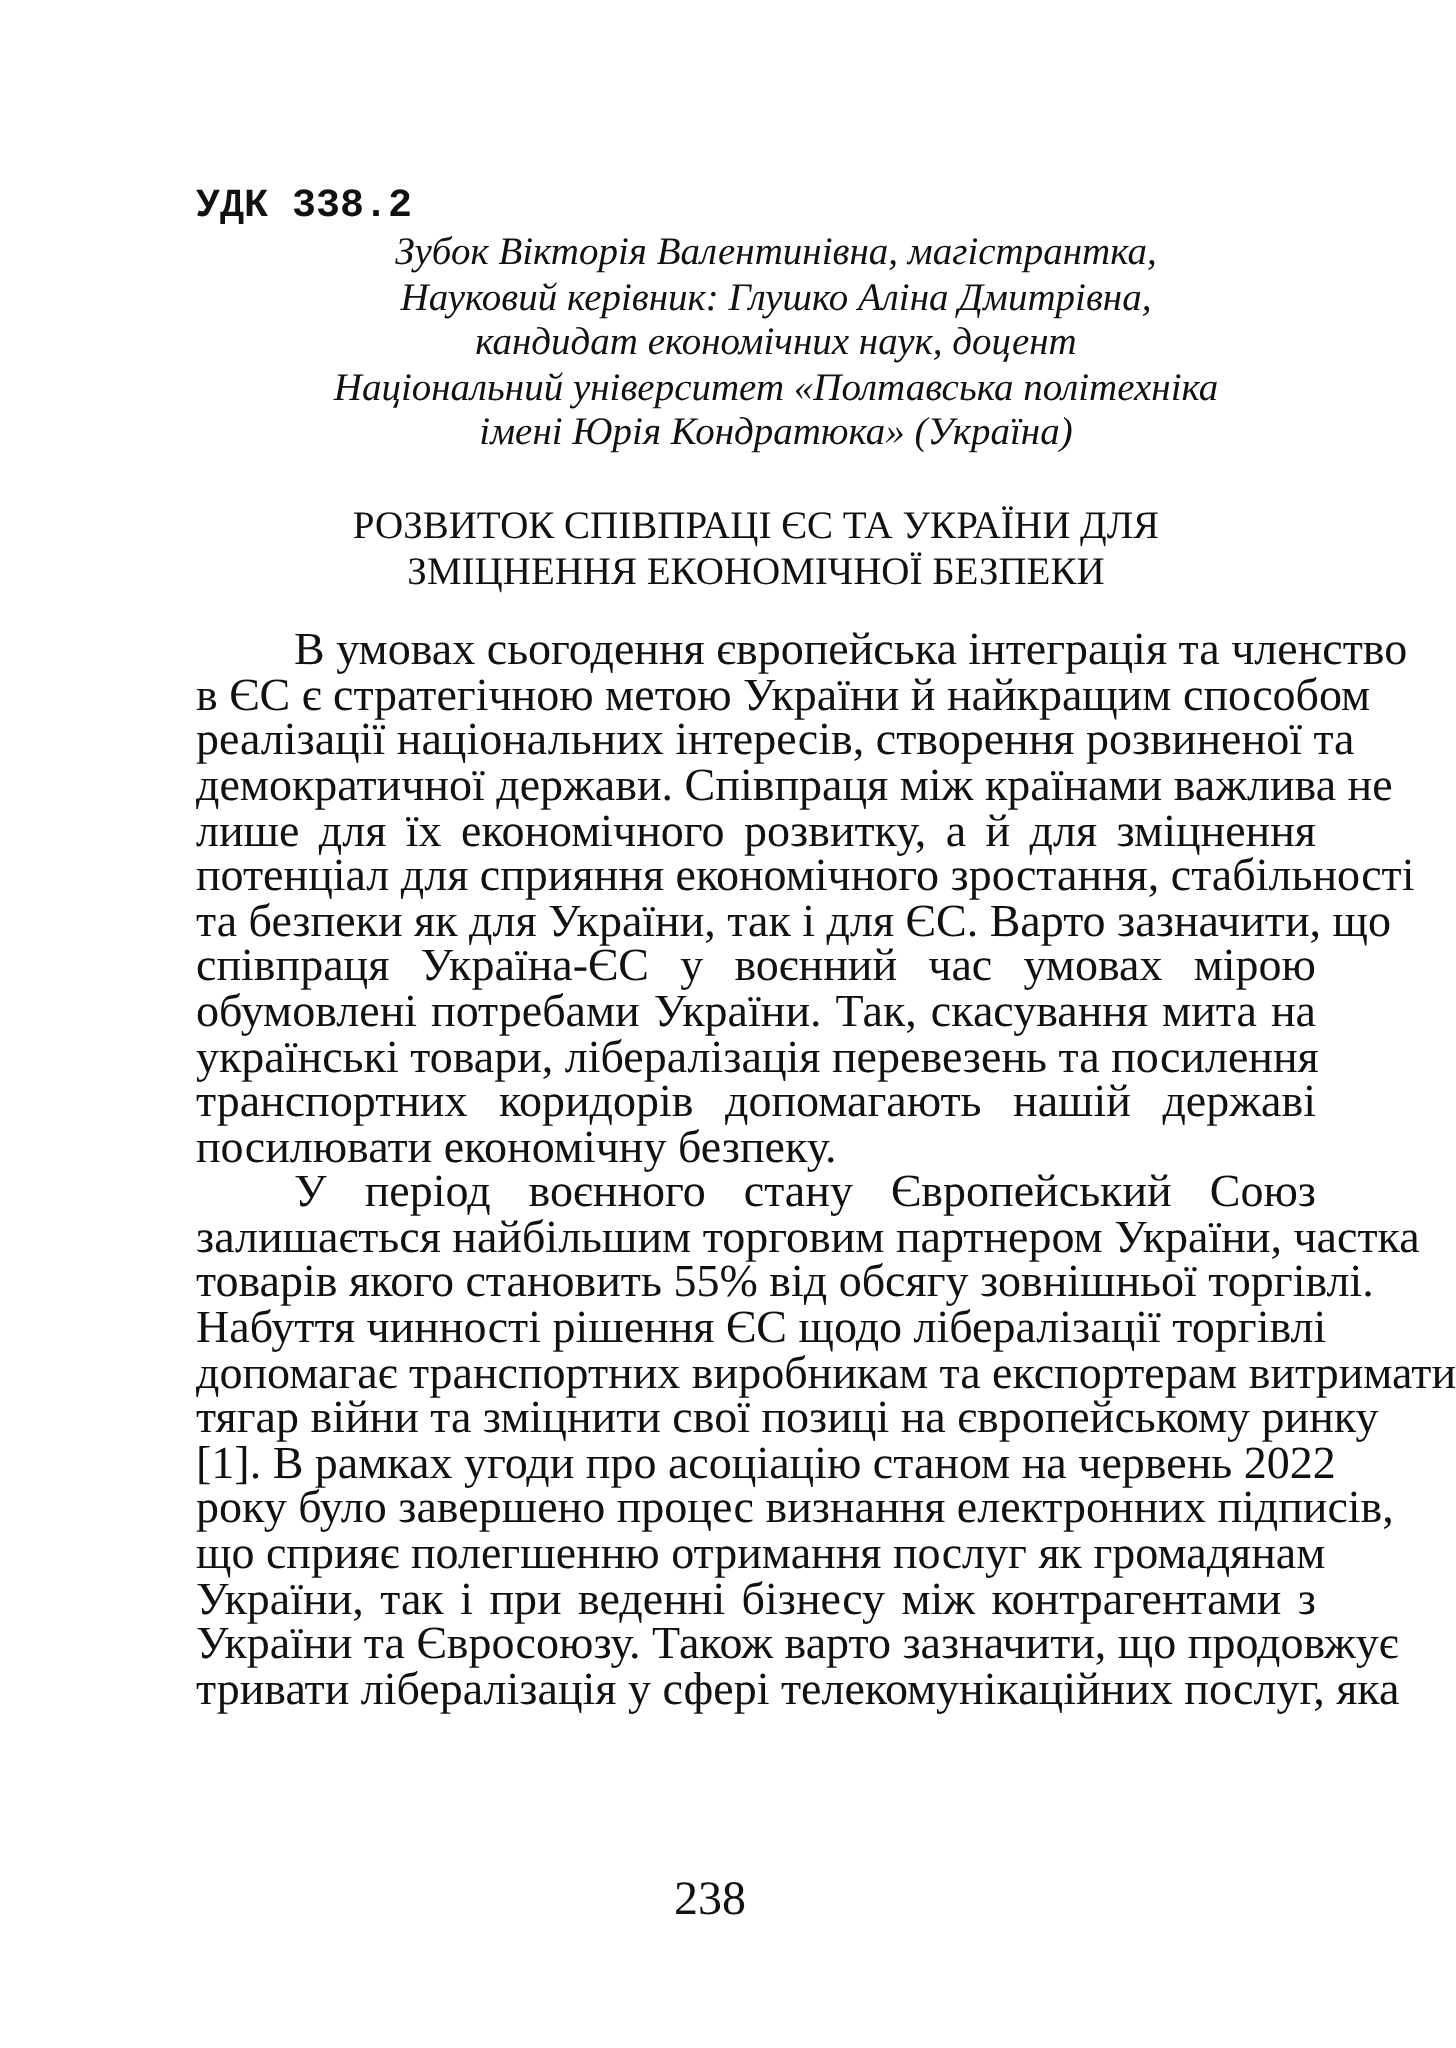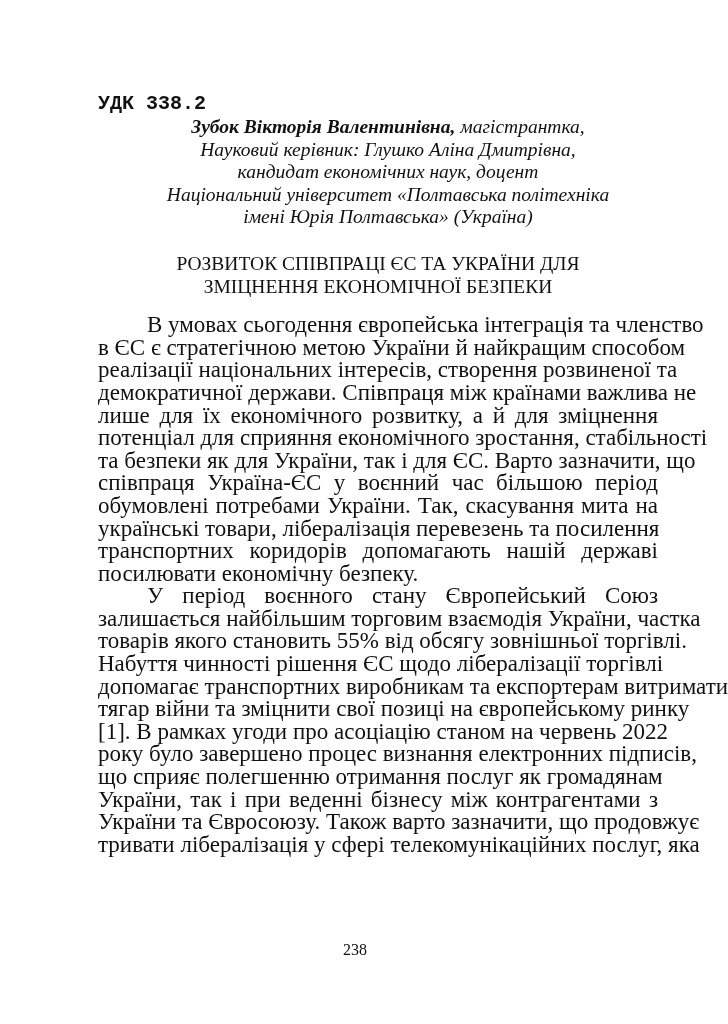--- a/index.html
+++ b/index.html
@@ -30,21 +30,21 @@
   }
   .authors {
     text-align: center;
     font-style: italic;
     font-size: 19.5px;
     line-height: 22.6px;
     margin: 0 0 0 0;
     padding-left: 20px;
   }
   .authors .line { display: block; white-space: nowrap; }
-  .authors b { font-weight: bold; }
+  .authors b { font-weight: normal; }
   .title {
     text-align: center;
     font-size: 19.5px;
     line-height: 22.6px;
     margin: 24px 0 0 0;
     text-transform: none;
   }
   .title .line { display: block; white-space: nowrap; }
   .body {
     margin-top: 16px;
@@ -68,62 +68,62 @@
   .body .ln.indent {
     padding-left: 49px;
   }
   .body p { text-indent: 0; }
   .page-number {
     position: absolute;
     left: 0;
     width: 710px;
     top: 940px;
     text-align: center;
-    font-size: 16px;
+    font-size: 24px;
     line-height: 20px;
   }
 </style>
 </head>
 <body>
 
 <div class="page">
 
   <div class="udc">УДК 338.2</div>
 
   <div class="authors">
     <span class="line"><b>Зубок Вікторія Валентинівна,</b><span> магістрантка,</span></span>
     <span class="line">Науковий керівник: Глушко Аліна Дмитрівна,</span>
     <span class="line">кандидат економічних наук, доцент</span>
     <span class="line">Національний університет «Полтавська політехніка</span>
-    <span class="line">імені Юрія Полтавська» (Україна)</span>
+    <span class="line">імені Юрія Кондратюка» (Україна)</span>
   </div>
 
   <div class="title">
     <span class="line">РОЗВИТОК СПІВПРАЦІ ЄС ТА УКРАЇНИ ДЛЯ</span>
     <span class="line">ЗМІЦНЕННЯ ЕКОНОМІЧНОЇ БЕЗПЕКИ</span>
   </div>
 
   <div class="body">
     <p>
       <span class="ln indent">В умовах сьогодення європейська інтеграція та членство</span>
       <span class="ln">в ЄС є стратегічною метою України й найкращим способом</span>
       <span class="ln">реалізації національних інтересів, створення розвиненої та</span>
       <span class="ln">демократичної держави. Співпраця між країнами важлива не</span>
       <span class="ln">лише для їх економічного розвитку, а й для зміцнення</span>
       <span class="ln">потенціал для сприяння економічного зростання, стабільності</span>
       <span class="ln">та безпеки як для України, так і для ЄС. Варто зазначити, що</span>
-      <span class="ln">співпраця Україна-ЄС у воєнний час більшою період</span>
+      <span class="ln">співпраця Україна-ЄС у воєнний час умовах мірою</span>
       <span class="ln">обумовлені потребами України. Так, скасування мита на</span>
       <span class="ln">українські товари, лібералізація перевезень та посилення</span>
       <span class="ln">транспортних коридорів допомагають нашій державі</span>
       <span class="ln last">посилювати економічну безпеку.</span>
     </p>
     <p>
       <span class="ln indent">У період воєнного стану Європейський Союз</span>
-      <span class="ln">залишається найбільшим торговим взаємодія України, частка</span>
+      <span class="ln">залишається найбільшим торговим партнером України, частка</span>
       <span class="ln">товарів якого становить 55% від обсягу зовнішньої торгівлі.</span>
       <span class="ln">Набуття чинності рішення ЄС щодо лібералізації торгівлі</span>
       <span class="ln">допомагає транспортних виробникам та експортерам витримати</span>
       <span class="ln">тягар війни та зміцнити свої позиці на європейському ринку</span>
       <span class="ln">[1]. В рамках угоди про асоціацію станом на червень 2022</span>
       <span class="ln">року було завершено процес визнання електронних підписів,</span>
       <span class="ln">що сприяє полегшенню отримання послуг як громадянам</span>
       <span class="ln">України, так і при веденні бізнесу між контрагентами з</span>
       <span class="ln">України та Євросоюзу. Також варто зазначити, що продовжує</span>
       <span class="ln">тривати лібералізація у сфері телекомунікаційних послуг, яка</span>

